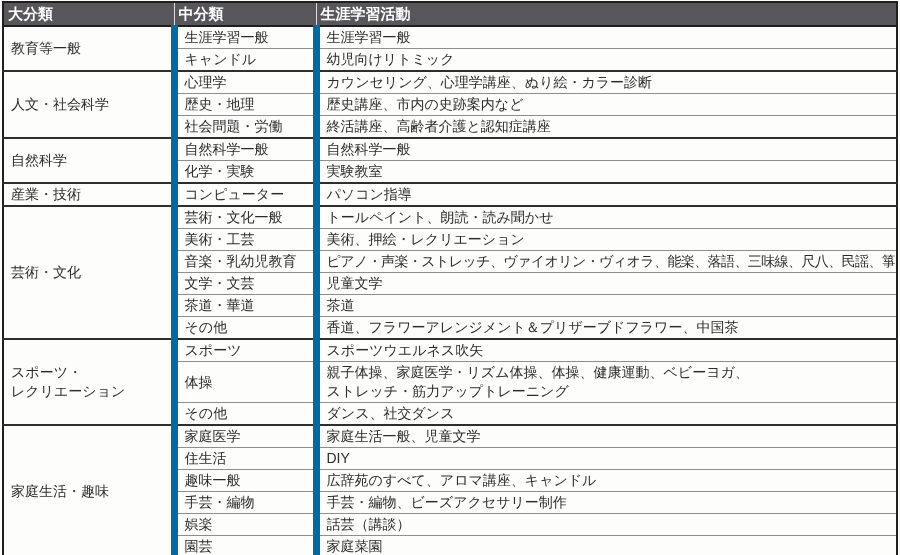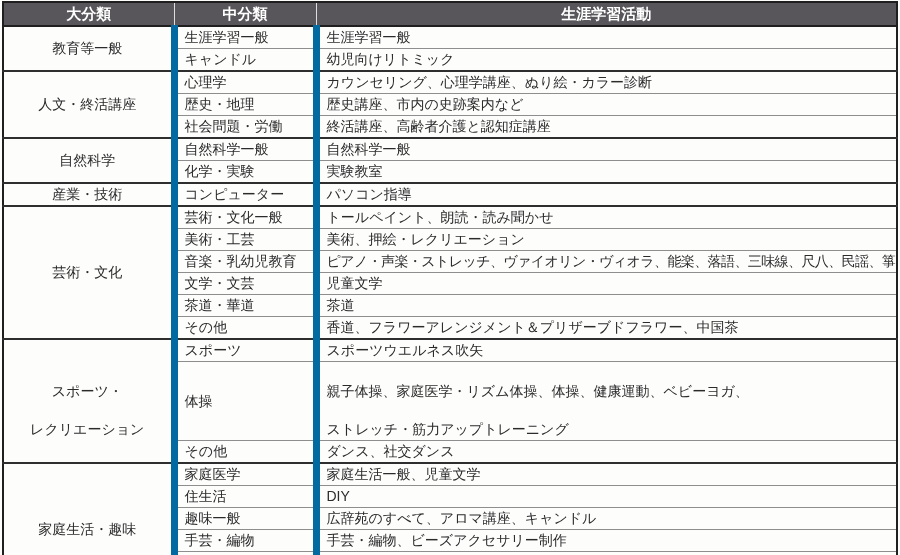--- a/index.html
+++ b/index.html
@@ -10,35 +10,35 @@
   }
   table.cls {
     border-collapse: collapse; table-layout: fixed;
     width: 896px; border: 2px solid #1f1f1f;
   }
   th {
     background: #58565a; color: #ffffff;
     font-size: 15px; font-weight: bold;
     height: 20px; padding: 1px 4px;
     border-left: 1px solid #dddddd;
-    text-align: center;
+    text-align: left;
   }
   th:first-child { border-left: none; }
   thead tr { border-bottom: 2px solid #1f1f1f; }
   td {
     font-size: 14px; color: #2b2b2b;
     line-height: 19px; padding: 1px 7px;
     vertical-align: middle; overflow: hidden; white-space: nowrap;
   }
   td.mid, td.act { border-left: 7px solid #0369a1; }
   tbody tr { border-top: 1px solid #8e8e8e; }
   tbody tr.sec { border-top: 2px solid #2e2e2e; }
-  td.major { vertical-align: middle; text-align: center; }
+  td.major { vertical-align: middle; }
   .tight { letter-spacing: -0.6px; }
-  .line { display: block; margin-top: 19px; }
+  .line { display: block; }
 </style>
 </head>
 <body>
 
 <div class="page">
   <table class="cls">
     <colgroup>
       <col style="width:171px">
         <col style="width:142px">
         <col>
@@ -56,21 +56,21 @@
         <td class="major" rowspan="2">教育等一般</td>
         <td class="mid">生涯学習一般</td>
         <td class="act">生涯学習一般</td>
       </tr>
       <tr>
         <td class="mid">キャンドル</td>
         <td class="act">幼児向けリトミック</td>
       </tr>
 
       <tr class="sec">
-        <td class="major" rowspan="3">人文・終活講座</td>
+        <td class="major" rowspan="3">人文・社会科学</td>
         <td class="mid">心理学</td>
         <td class="act">カウンセリング、心理学講座、ぬり絵・カラー診断</td>
       </tr>
       <tr>
         <td class="mid">歴史・地理</td>
         <td class="act">歴史講座、市内の史跡案内など</td>
       </tr>
       <tr>
         <td class="mid">社会問題・労働</td>
         <td class="act">終活講座、高齢者介護と認知症講座</td>

